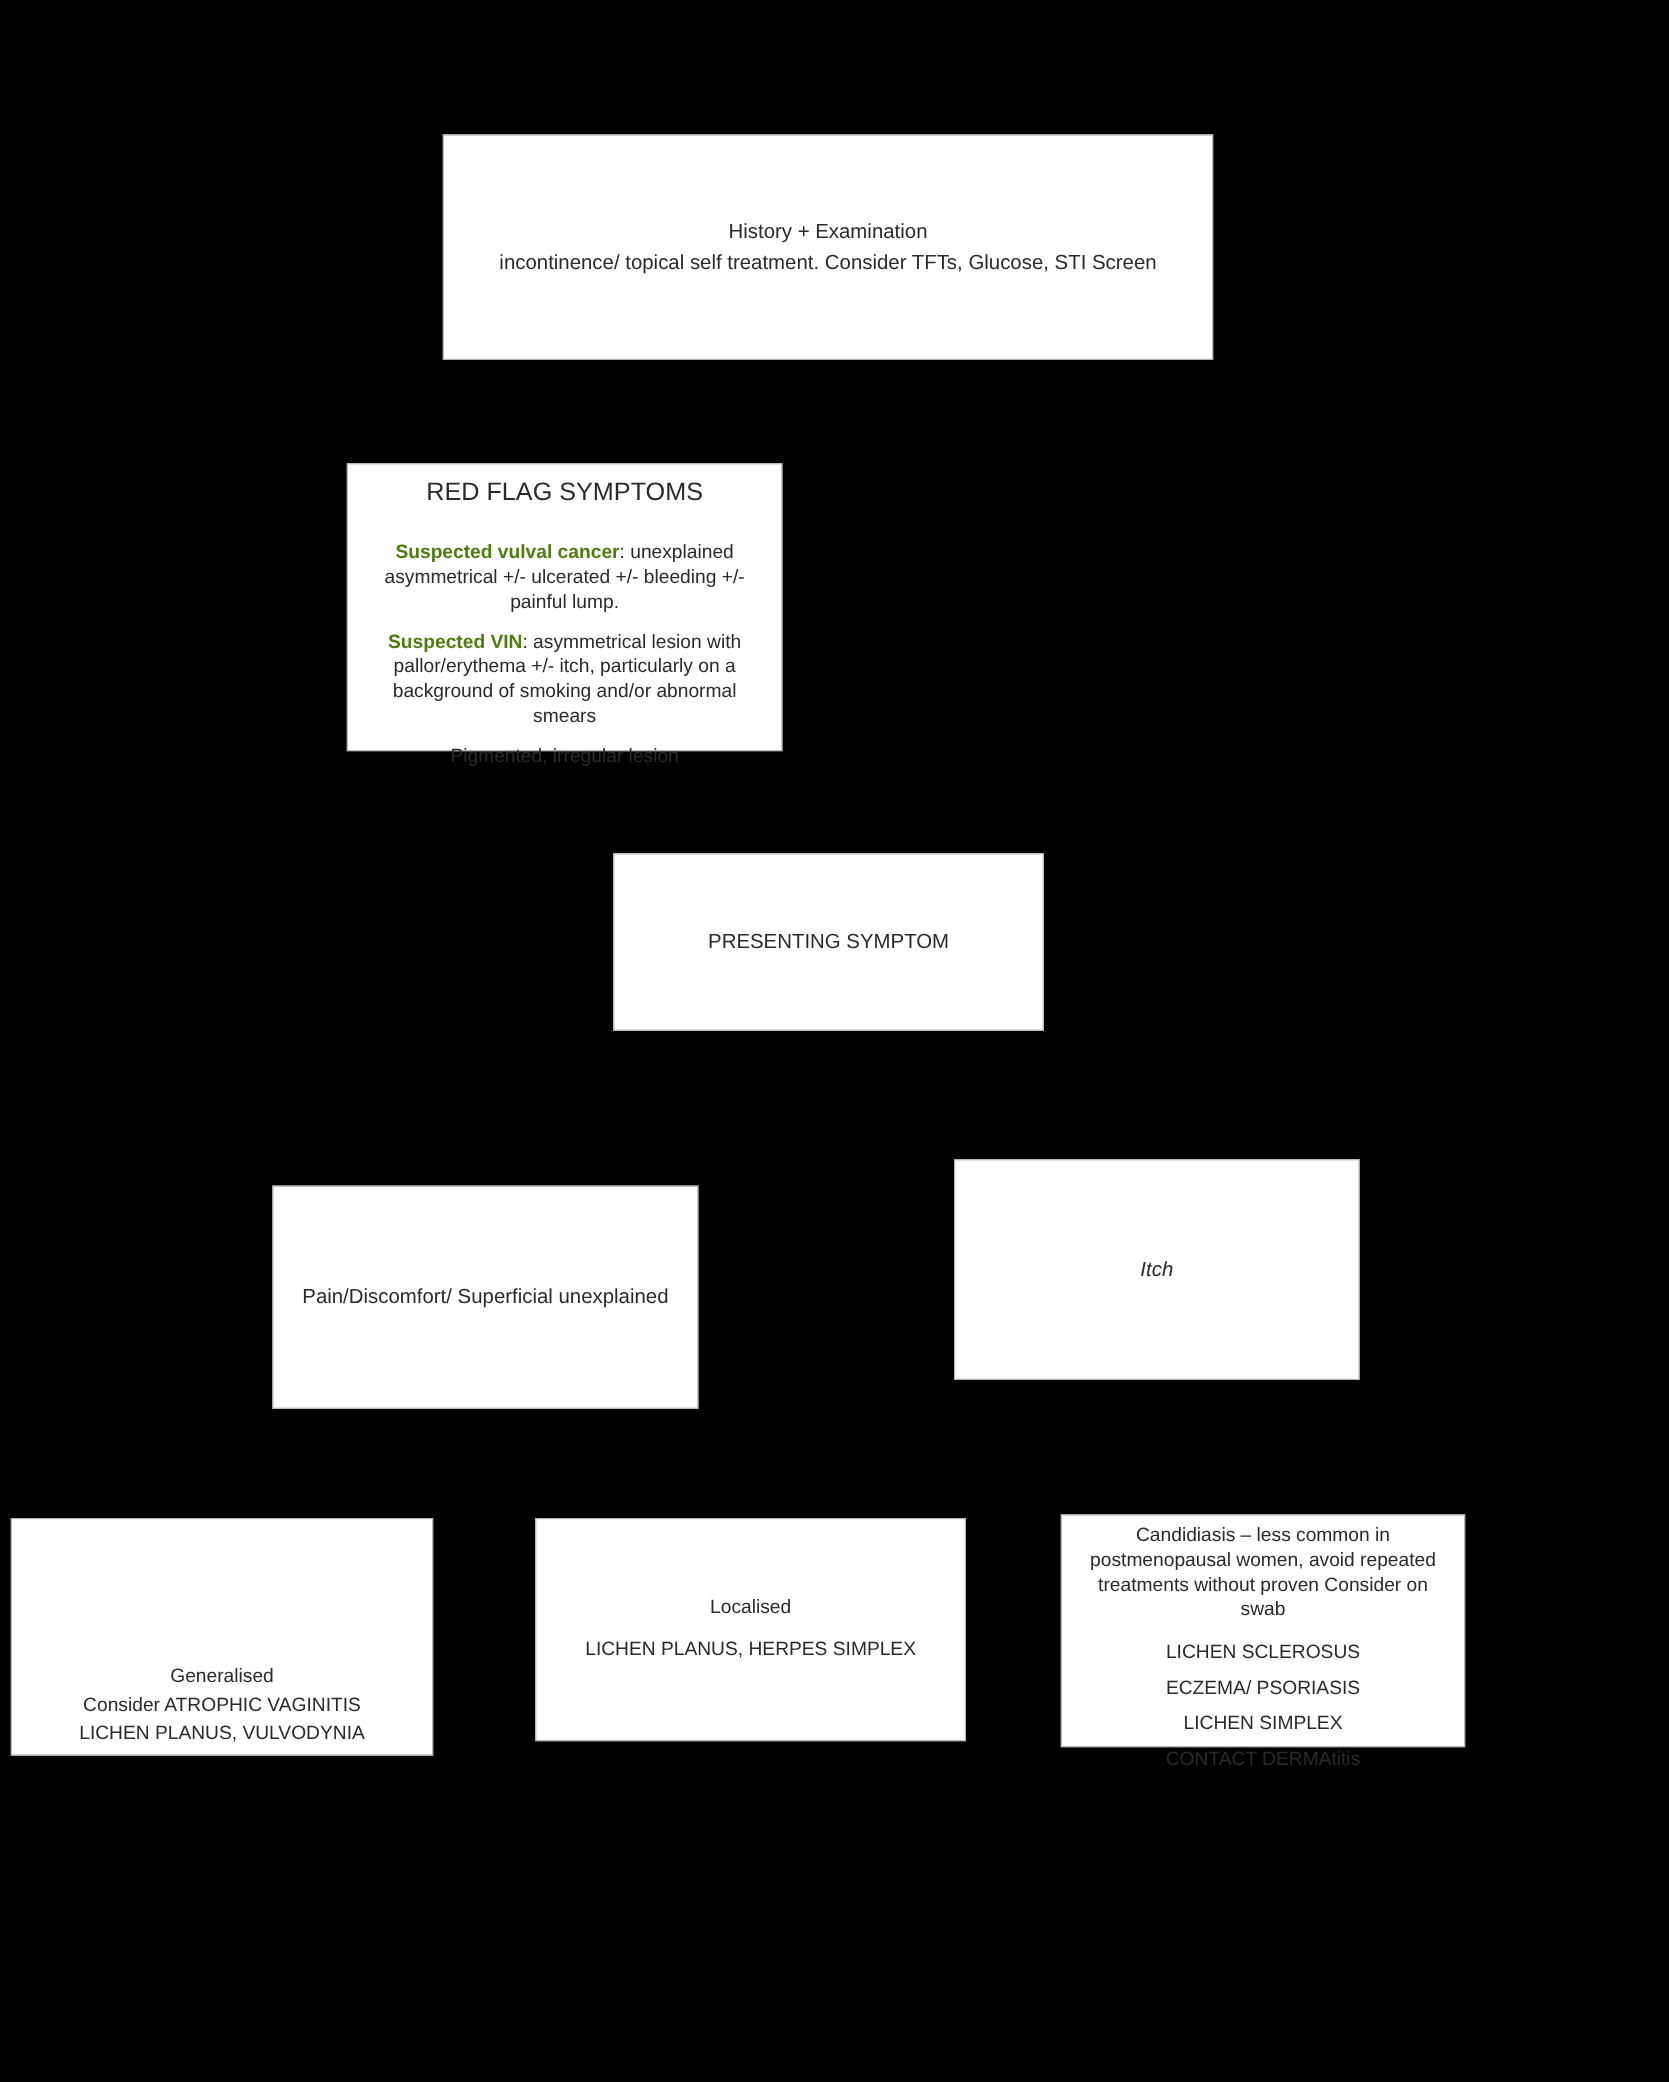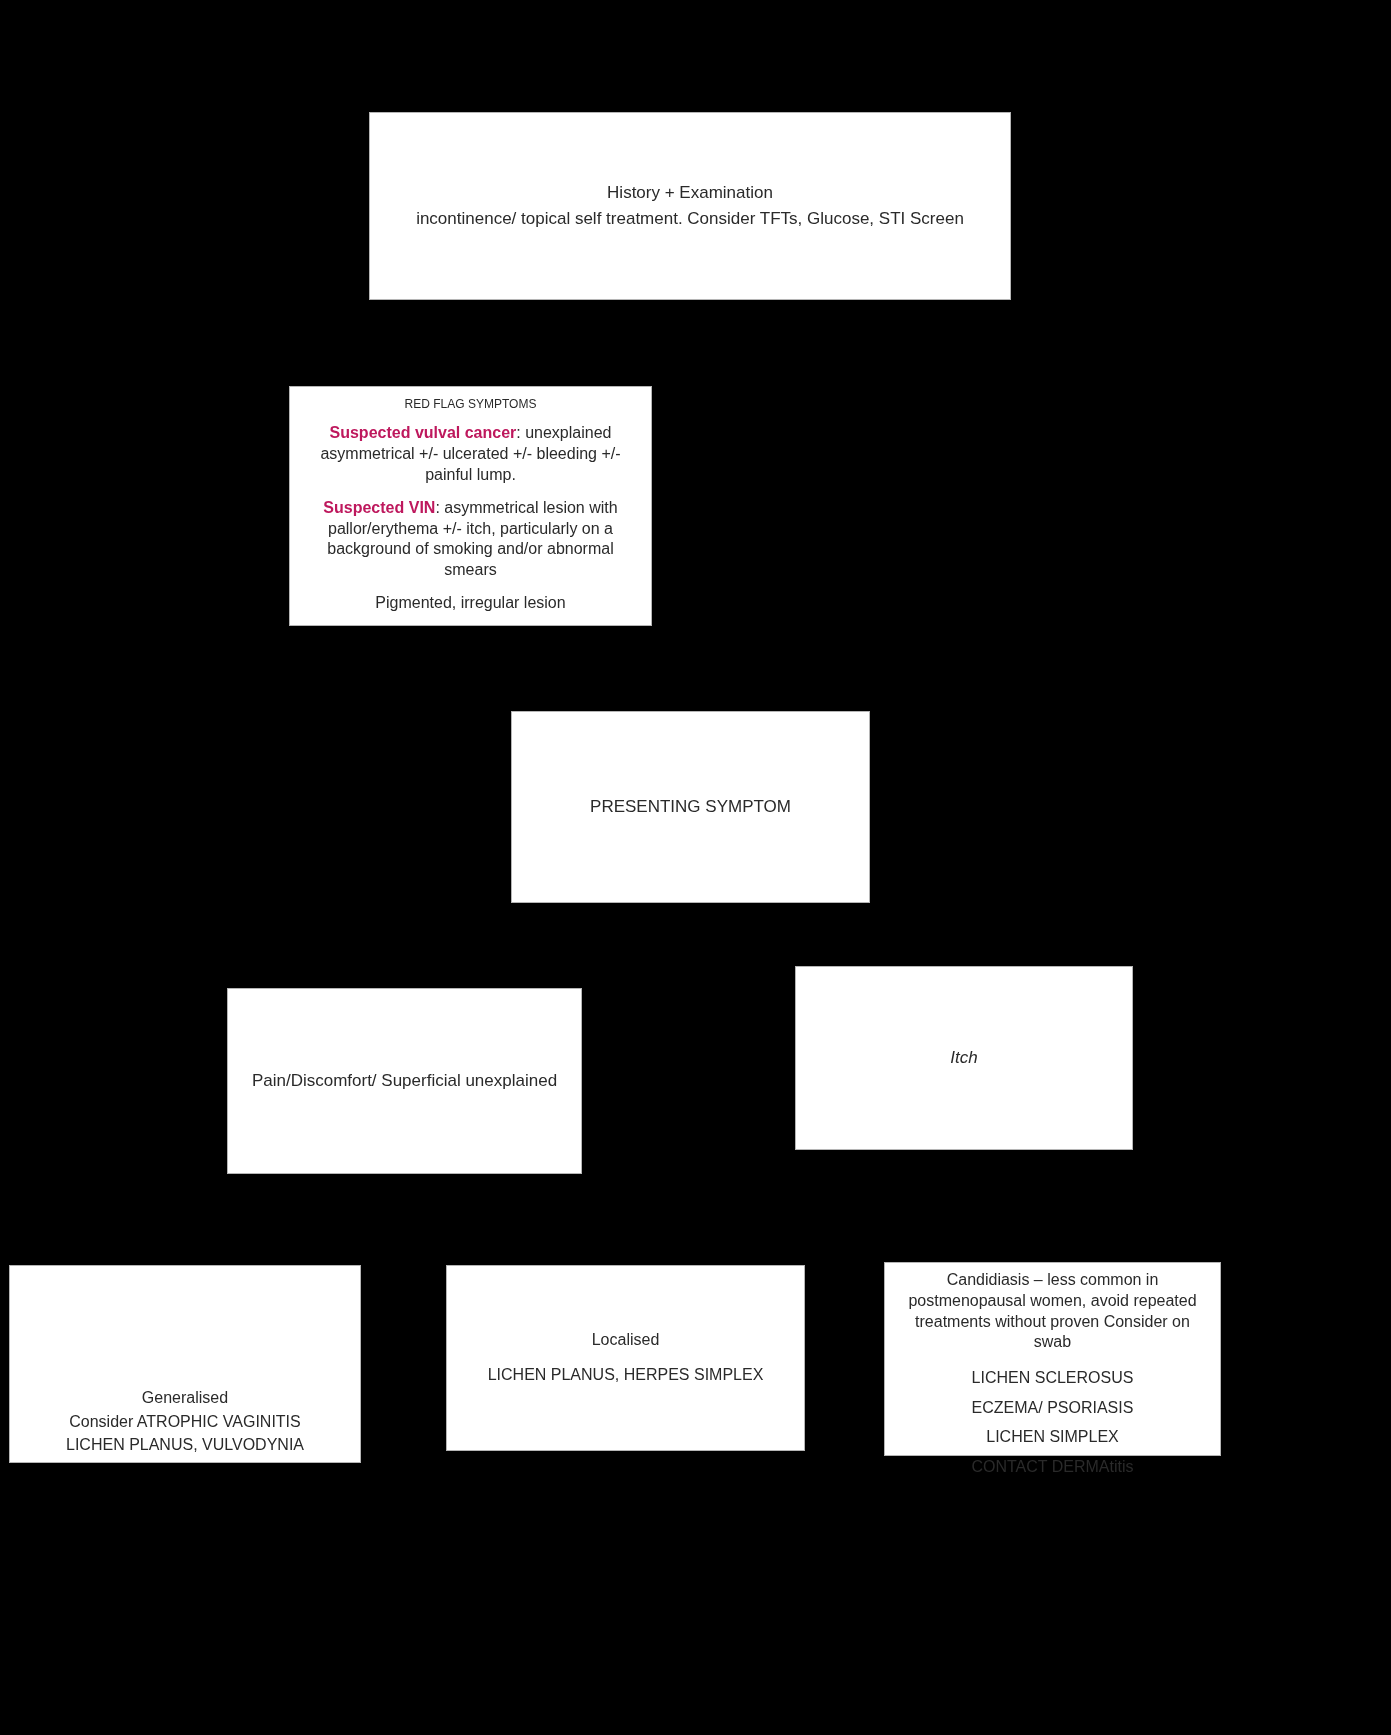--- a/index.html
+++ b/index.html
@@ -36,39 +36,39 @@
     line-height: 1.30;
     padding: 6px 10px;
   }
   .node p {
     margin: 0;
     padding: 0;
     width: 100%;
   }
   .node p + p { margin-top: 0.18em; }
   .para-gap { margin-top: 0.75em !important; }
-  b { font-weight: bold; color: #be185d; }
+  b { font-weight: bold; color: #4d7c0f; }
 
   
   #node-history {
     left: 369px; top: 112px; width: 642px; height: 188px;
     font-size: 17px;
   }
   #node-history .title { margin-bottom: 0; }
 
   #node-redflags {
     left: 289px; top: 386px; width: 363px; height: 240px;
     font-size: 16px;
     justify-content: flex-start;
     padding-top: 10px;
   }
-  #node-redflags .rf-head { margin-bottom: 8px; font-size: 12px; }
+  #node-redflags .rf-head { margin-bottom: 24px; font-size: 21px; }
 
   #node-presenting {
-    left: 511px; top: 711px; width: 359px; height: 192px;
+    left: 511px; top: 711px; width: 359px; height: 148px;
     font-size: 17px;
   }
 
   #node-pain {
     left: 227px; top: 988px; width: 355px; height: 186px;
     font-size: 17px;
   }
 
   #node-itch {
     left: 795px; top: 966px; width: 338px; height: 184px;

